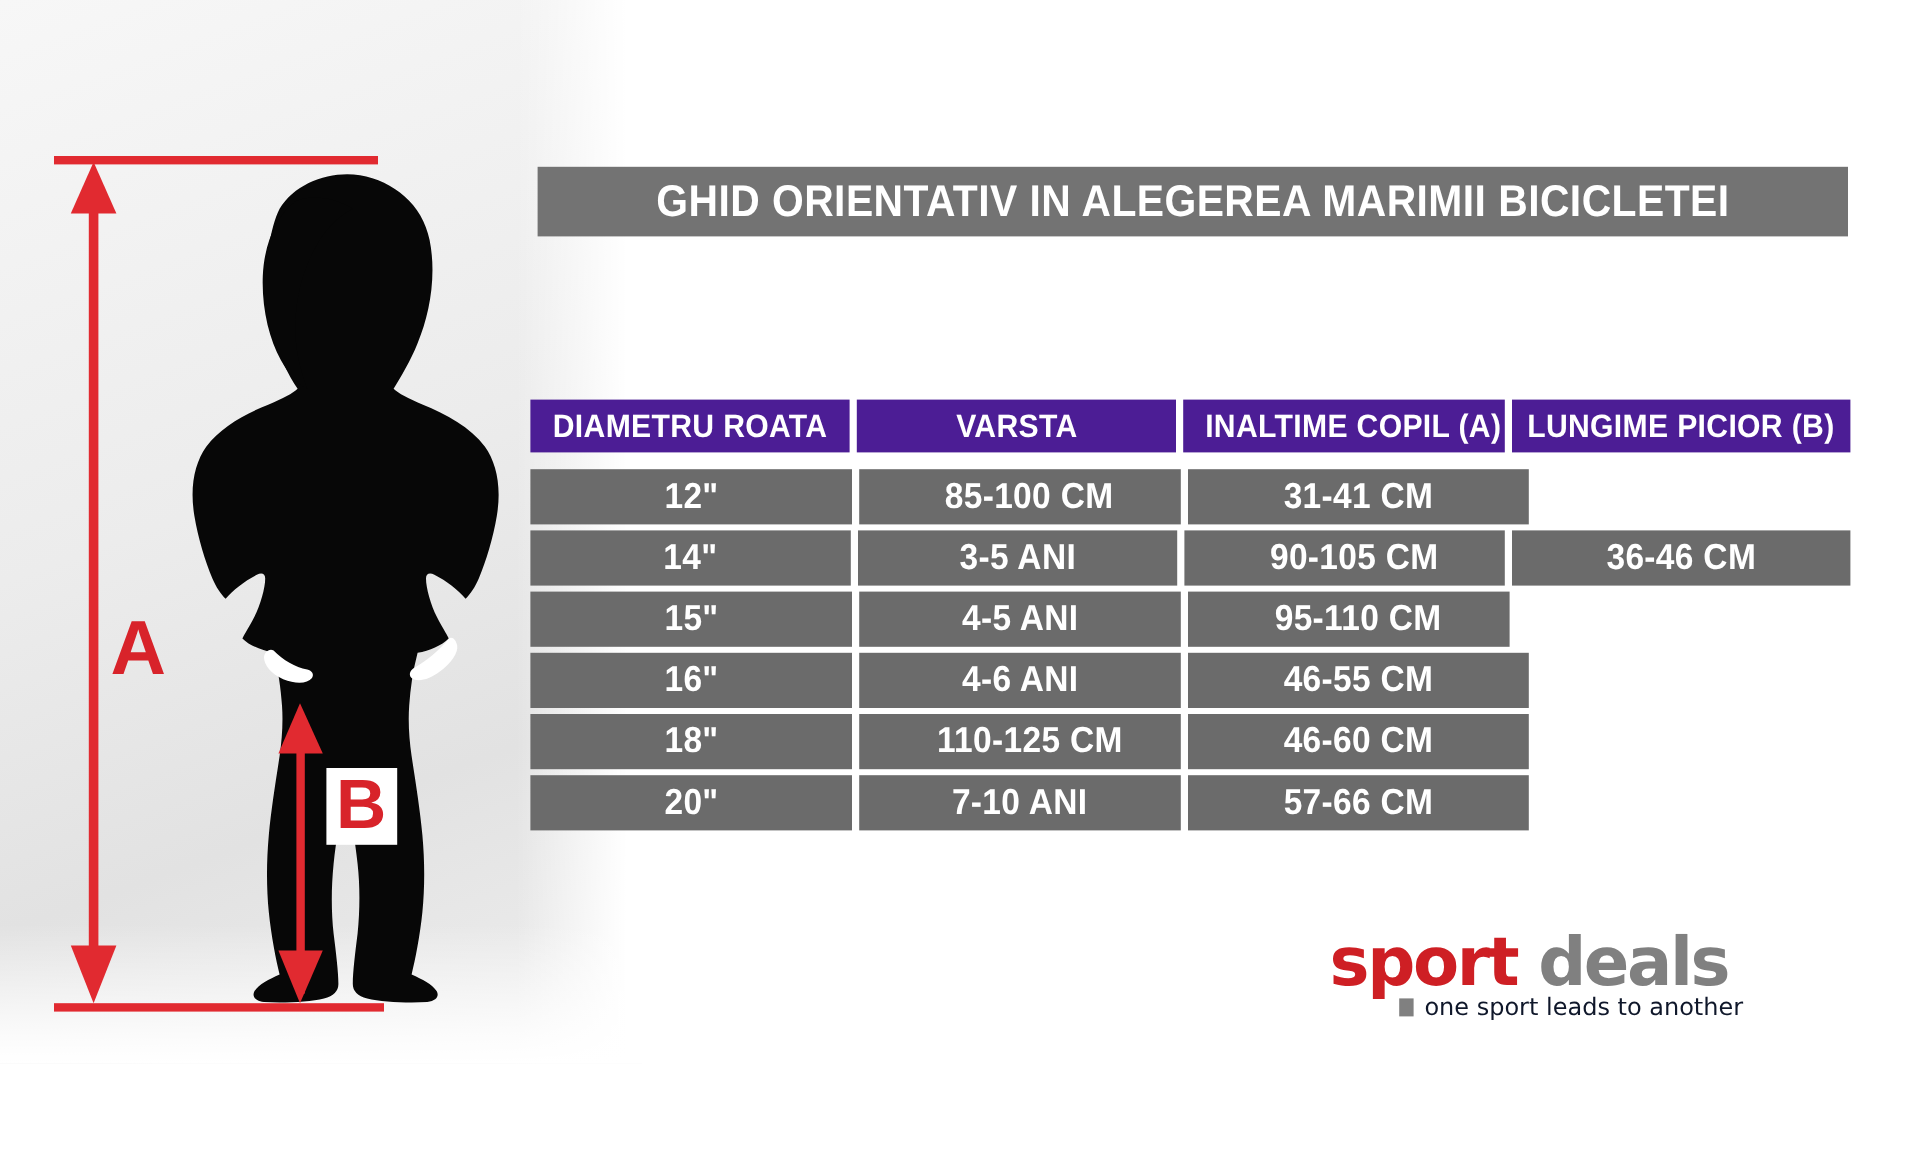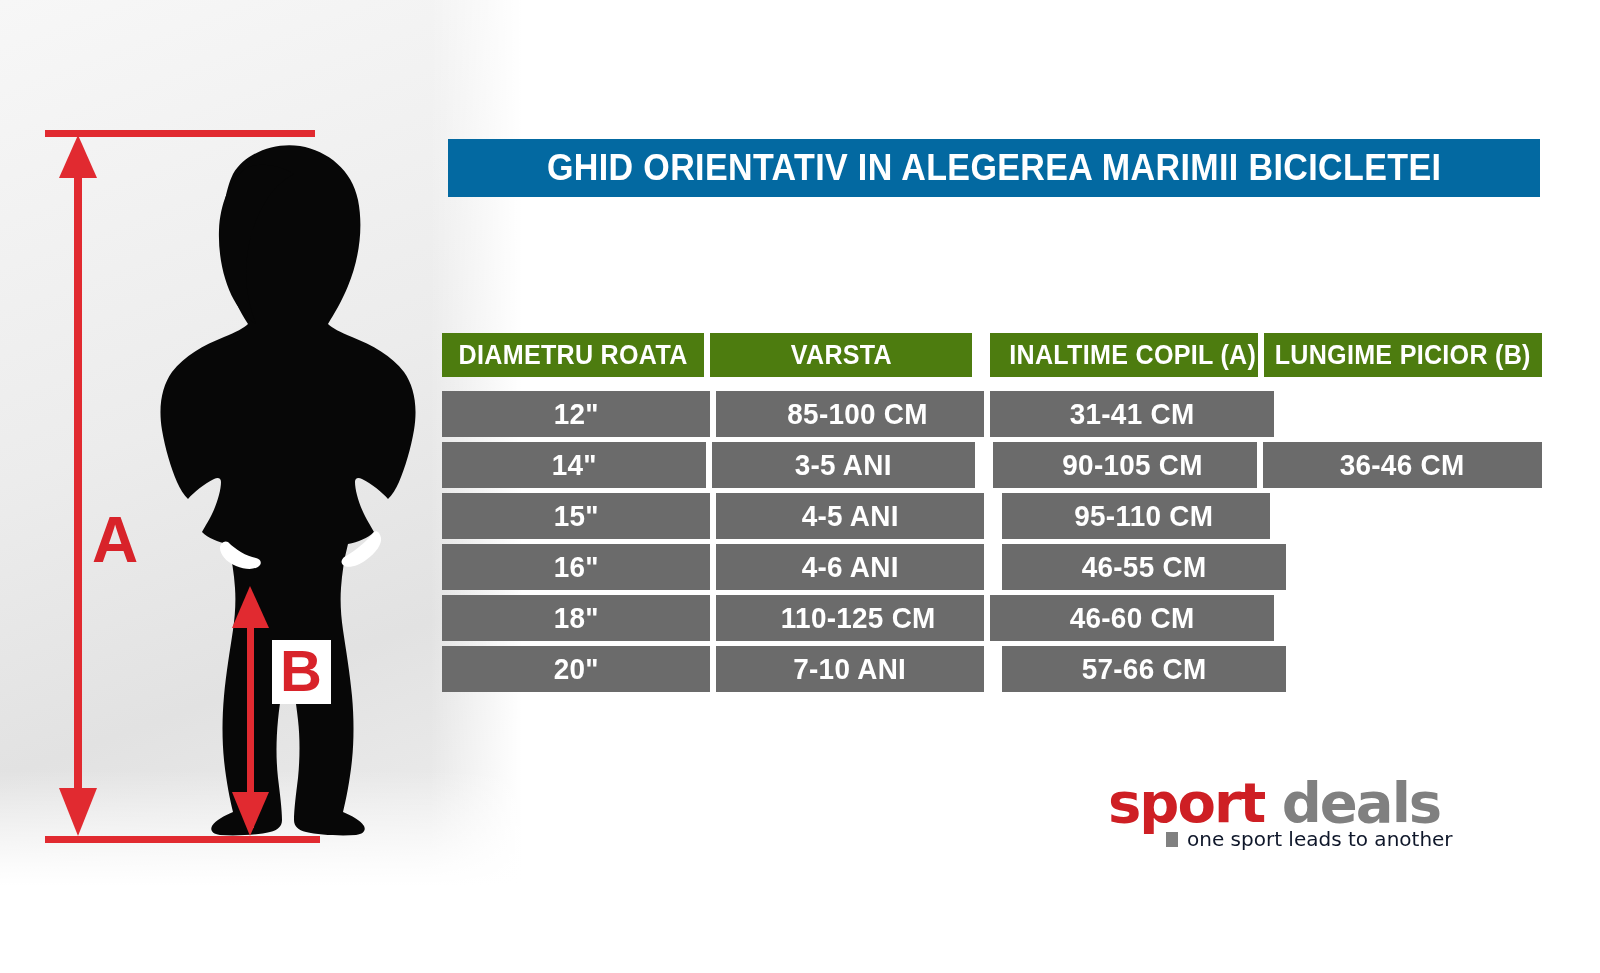--- a/index.html
+++ b/index.html
@@ -79,21 +79,21 @@
     padding: 2px 10px 4px 8px;
   }
 
   
   #title-bar {
     position: absolute;
     left: 448px;
     top: 139px;
     width: 1092px;
     height: 58px;
-    background: #0369a1;
+    background: #737373;
     display: flex;
     align-items: center;
     justify-content: center;
   }
   #title-text {
     color: #ffffff;
     font-family: "Liberation Sans Narrow", "Liberation Sans", sans-serif;
     font-weight: bold;
     font-size: 37px;
     letter-spacing: 0.4px;
@@ -125,33 +125,33 @@
     letter-spacing: 0.3px;
     transform: none;
     white-space: nowrap;
     box-sizing: border-box;
   }
   .t-cell span {
     display: inline-block;
     transform: scaleX(0.93);
   }
   .t-row.header .t-cell {
-    background: #4d7c0f;
+    background: #4c1d95;
     height: 44px;
     font-size: 27px;
   }
   .t-row.body .t-cell {
     background: #6B6B6B;
     height: 46px;
     font-size: 30px;
   }
   .t-row.header { margin-bottom: 14px; }
 
   .col-0 { width: 268px; margin-right: 6px; }
-  .col-1 { width: 268px; margin-right: 18px; }
+  .col-1 { width: 268px; margin-right: 6px; }
   .col-2 { width: 268px; margin-right: 6px; padding-left: 16px; }
   .col-3 { width: 284px; }
 
   
   #logo {
     position: absolute;
     left: 1108px;
     top: 768px;
     width: 440px;
     height: 100px;

